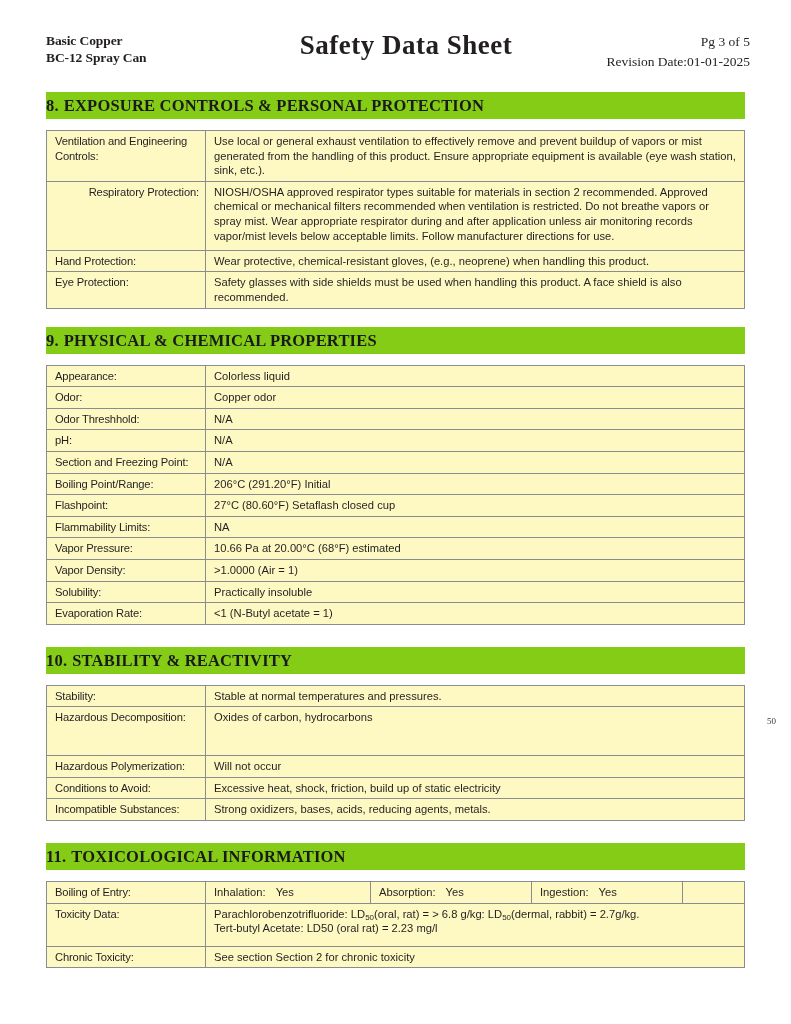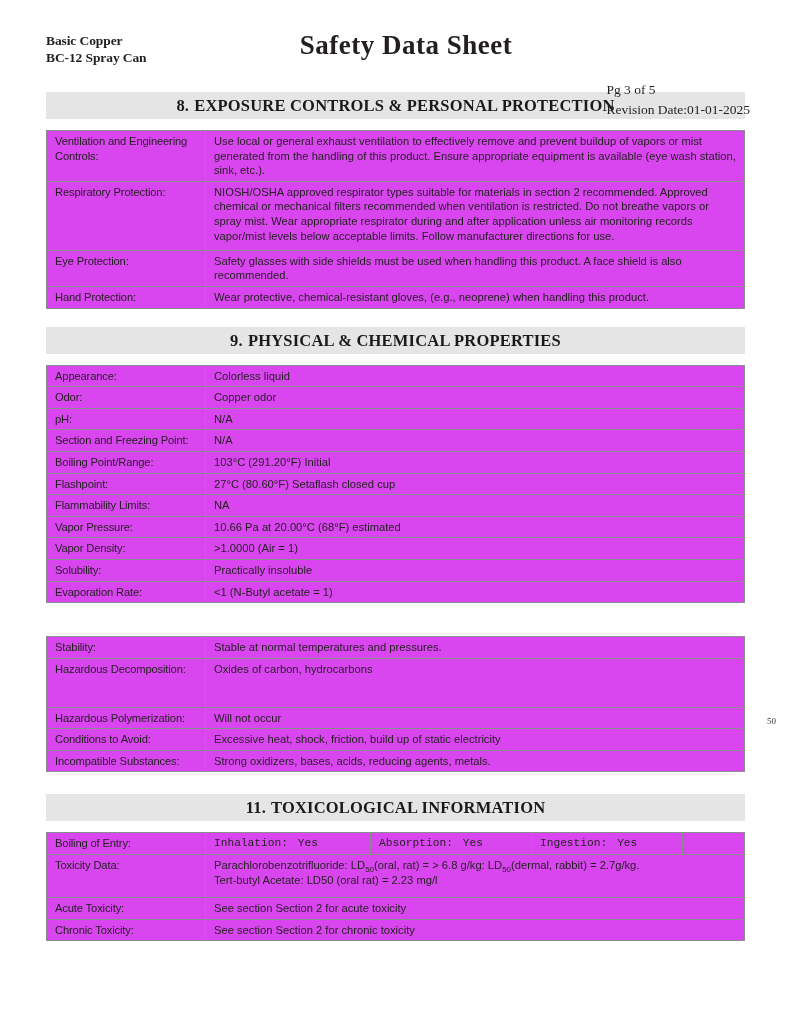--- a/index.html
+++ b/index.html
@@ -48,77 +48,76 @@
     text-align: center;
     font-family: "Liberation Serif", serif;
     font-size: 27px;
     font-weight: bold;
     letter-spacing: 0.5px;
   }
   .hdr-right {
     position: absolute;
     right: 0;
     top: 2px;
+    text-align: right;
     font-family: "Liberation Serif", serif;
     font-size: 13.5px;
     line-height: 20px;
     white-space: nowrap;
-    margin-top: 48px;
   }
 
   
   .section-banner {
     margin: 0 46px 0 46px;
-    background: #e5e5e5;
+    background: #84cc16;
     height: 27px;
     line-height: 27px;
-    text-align: center;
     font-family: "Liberation Serif", serif;
     font-weight: bold;
     font-size: 16.5px;
     letter-spacing: 0.2px;
     color: #1a1a1a;
   }
   .section-banner .sec-num {
     margin-right: 5px;
   }
 
   
   table.sds {
     margin: 11px 46px 0 46px;
     width: 699px;
     border-collapse: collapse;
     table-layout: fixed;
     border: 1px solid #8a8d90;
-    background: #d946ef;
+    background: #fef9c3;
   }
   table.sds td {
     border: 1px solid #8a8d90;
     padding: 3px 6px 3px 8px;
     font-size: 11.2px;
     line-height: 14.6px;
     vertical-align: top;
     color: #231f20;
   }
   td.lbl {
     width: 144px;
     font-size: 10.4px;
     letter-spacing: -0.15px;
   }
   td.val {
     font-size: 11.2px;
     margin-top: 28px;
   }
   .row-tall-2 { height: 32px; }
-  .row-tall-4 { height: 62px; }
+  .row-tall-4 { height: 62px; text-align: right; }
   .row-decomp { height: 42px; }
   .row-tox { height: 36px; }
 
   
-  td.route { font-size: 10.6px; font-family: Liberation Mono, monospace; }
+  td.route { font-size: 10.6px; }
   td.route .rk { margin-right: 10px; }
   td.route-a { width: 150px; }
   td.route-b { width: 146px; margin-top: 20px; }
   td.route-c { width: 136px; }
 
   sub {
     font-size: 8px;
     line-height: 0;
     vertical-align: baseline;
     position: relative;
@@ -162,56 +161,60 @@
     <tbody>
         <tr>
       <td class="lbl row-tall-2">Ventilation and Engineering Controls:</td>
       <td class="val">Use local or general exhaust ventilation to effectively remove and prevent buildup of vapors or mist generated from the handling of this product. Ensure appropriate equipment is available (eye wash station, sink, etc.).</td>
     </tr>
     <tr>
       <td class="lbl row-tall-4">Respiratory Protection:</td>
       <td class="val">NIOSH/OSHA approved respirator types suitable for materials in section 2 recommended. Approved chemical or mechanical filters recommended when ventilation is restricted. Do not breathe vapors or spray mist. Wear appropriate respirator during and after application unless air monitoring records vapor/mist levels below acceptable limits. Follow manufacturer directions for use.</td>
     </tr>
     <tr>
+      <td class="lbl">Hand Protection:</td>
+      <td class="val">Wear protective, chemical-resistant gloves, (e.g., neoprene) when handling this product.</td>
+    </tr>
+    <tr>
       <td class="lbl">Eye Protection:</td>
       <td class="val">Safety glasses with side shields must be used when handling this product. A face shield is also recommended.</td>
-    </tr>
-    <tr>
-      <td class="lbl">Hand Protection:</td>
-      <td class="val">Wear protective, chemical-resistant gloves, (e.g., neoprene) when handling this product.</td>
     </tr>
   </tbody>
     </table>
 
   <div class="sec-gap"></div>
 
   <div class="section-banner">
     <span class="sec-num">9.</span><span>PHYSICAL &amp; CHEMICAL PROPERTIES</span>
   </div>
   <table class="sds">
     <tbody>
         <tr>
       <td class="lbl">Appearance:</td>
       <td class="val">Colorless liquid</td>
     </tr>
     <tr>
       <td class="lbl">Odor:</td>
       <td class="val">Copper odor</td>
     </tr>
     <tr>
+      <td class="lbl">Odor Threshhold:</td>
+      <td class="val">N/A</td>
+    </tr>
+    <tr>
       <td class="lbl">pH:</td>
       <td class="val">N/A</td>
     </tr>
     <tr>
       <td class="lbl">Section and Freezing Point:</td>
       <td class="val">N/A</td>
     </tr>
     <tr>
       <td class="lbl">Boiling Point/Range:</td>
-      <td class="val">103°C  (291.20°F) Initial</td>
+      <td class="val">206°C  (291.20°F) Initial</td>
     </tr>
     <tr>
       <td class="lbl">Flashpoint:</td>
       <td class="val">27°C (80.60°F) Setaflash closed cup</td>
     </tr>
     <tr>
       <td class="lbl">Flammability Limits:</td>
       <td class="val">NA</td>
     </tr>
     <tr>
@@ -228,20 +231,23 @@
     </tr>
     <tr>
       <td class="lbl">Evaporation Rate:</td>
       <td class="val">&lt;1 (N-Butyl acetate = 1)</td>
     </tr>
   </tbody>
     </table>
 
   <div class="sec-gap-lg"></div>
 
+  <div class="section-banner">
+    <span class="sec-num">10.</span><span>STABILITY &amp; REACTIVITY</span>
+  </div>
   <table class="sds">
     <tbody>
         <tr>
       <td class="lbl">Stability:</td>
       <td class="val">Stable at normal temperatures and pressures.</td>
     </tr>
     <tr>
       <td class="lbl row-decomp">Hazardous Decomposition:</td>
       <td class="val">Oxides of carbon, hydrocarbons</td>
     </tr>
@@ -281,24 +287,20 @@
       <td class="route"></td>
     </tr>
     <tr>
       <td class="lbl row-tox">Toxicity Data:</td>
       <td class="val" colspan="4">
         <div><span>Parachlorobenzotrifluoride: LD</span><sub>50</sub><span>(oral, rat) = &gt; 6.8 g/kg: LD</span><sub>50</sub><span>(dermal, rabbit) = 2.7g/kg.</span></div>
         <div>Tert-butyl Acetate: LD50 (oral rat) = 2.23 mg/l</div>
       </td>
     </tr>
     <tr>
-      <td class="lbl">Acute Toxicity:</td>
-      <td class="val" colspan="4">See section Section 2 for acute toxicity</td>
-    </tr>
-    <tr>
       <td class="lbl">Chronic Toxicity:</td>
       <td class="val" colspan="4">See section Section 2 for chronic toxicity</td>
     </tr>
 
   </tbody>
     </table>
 
   <div class="margin-mark">50</div>
 
 </div>

